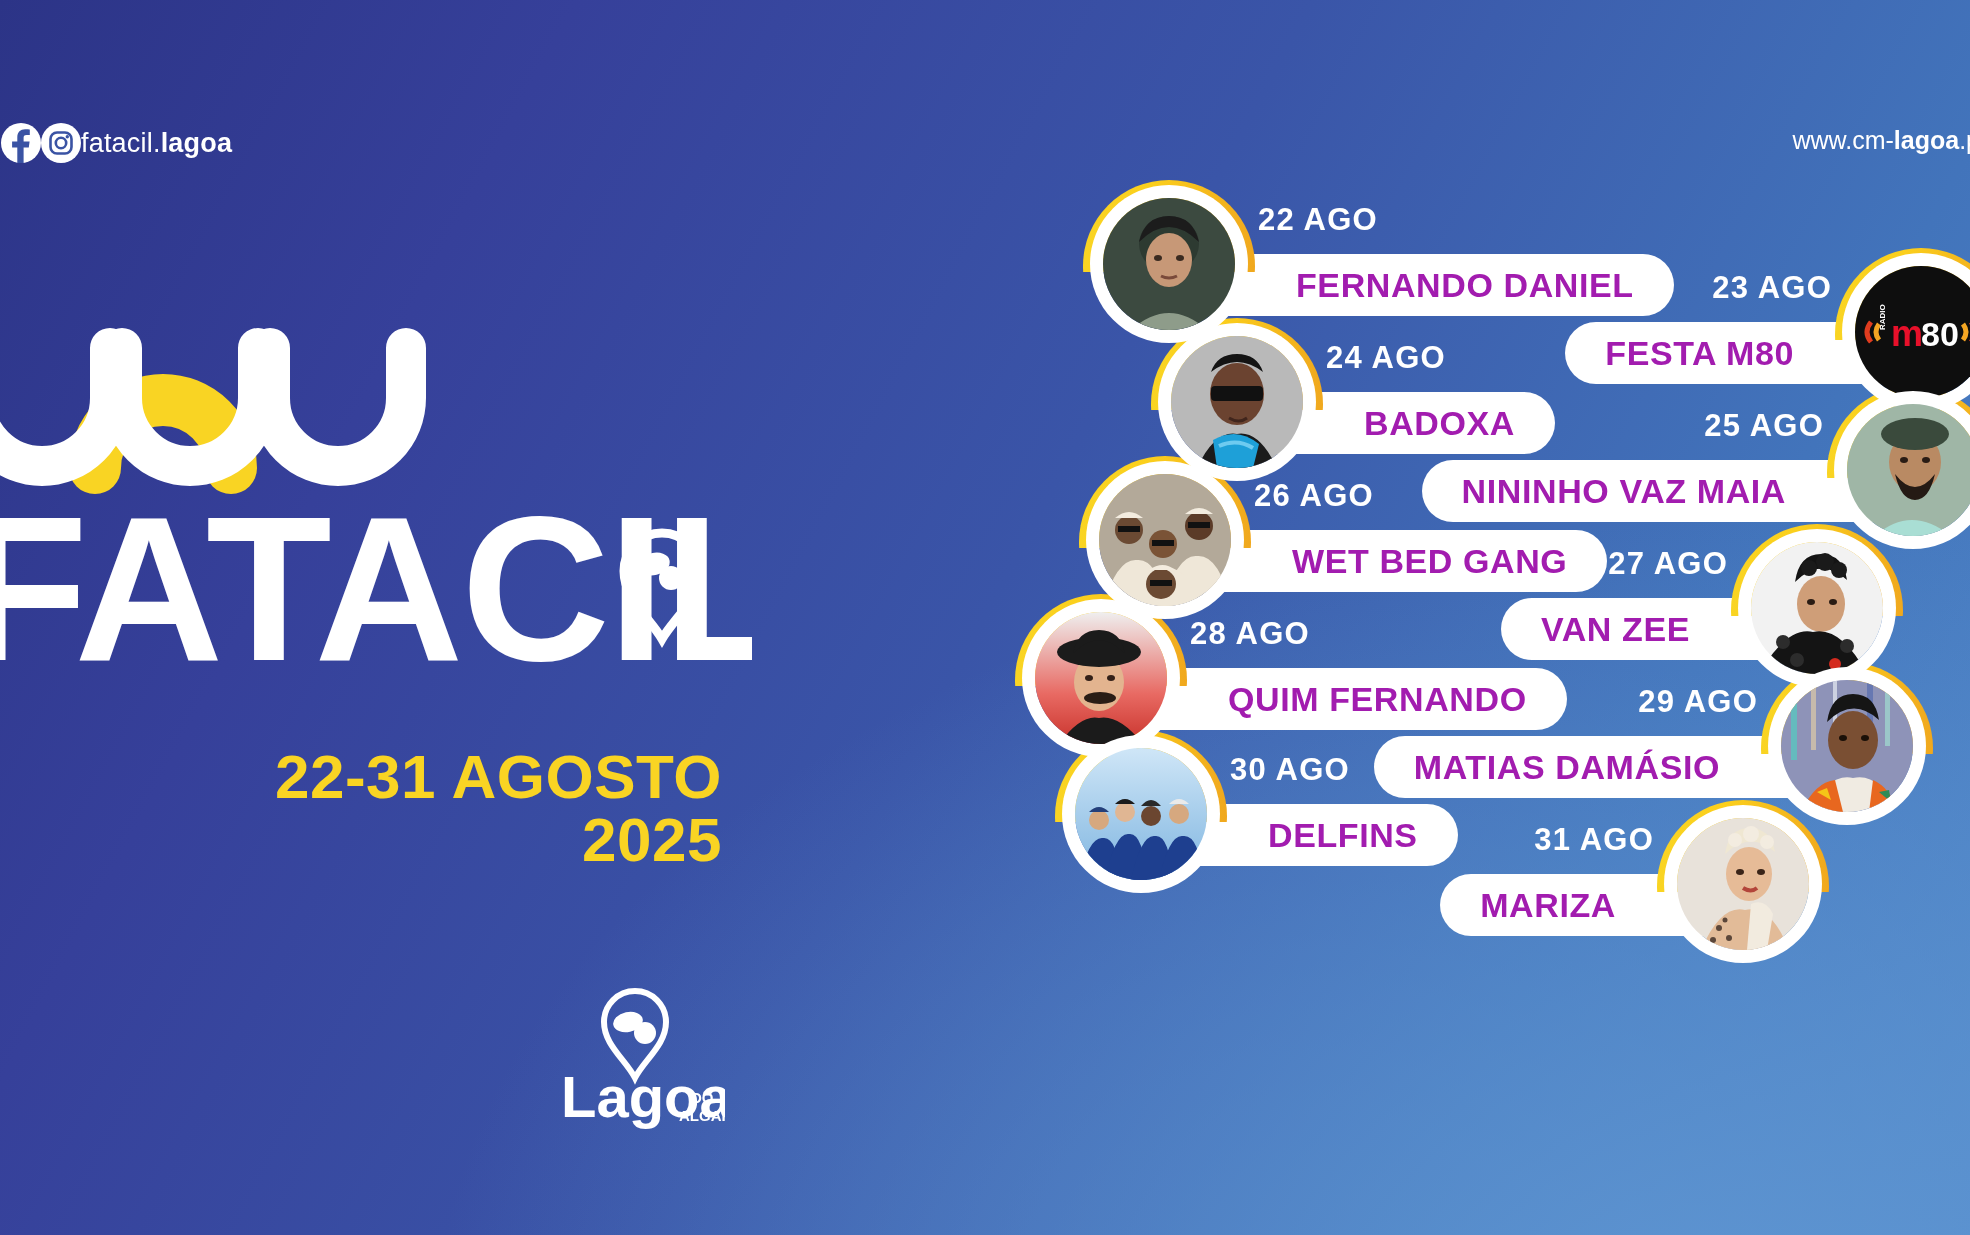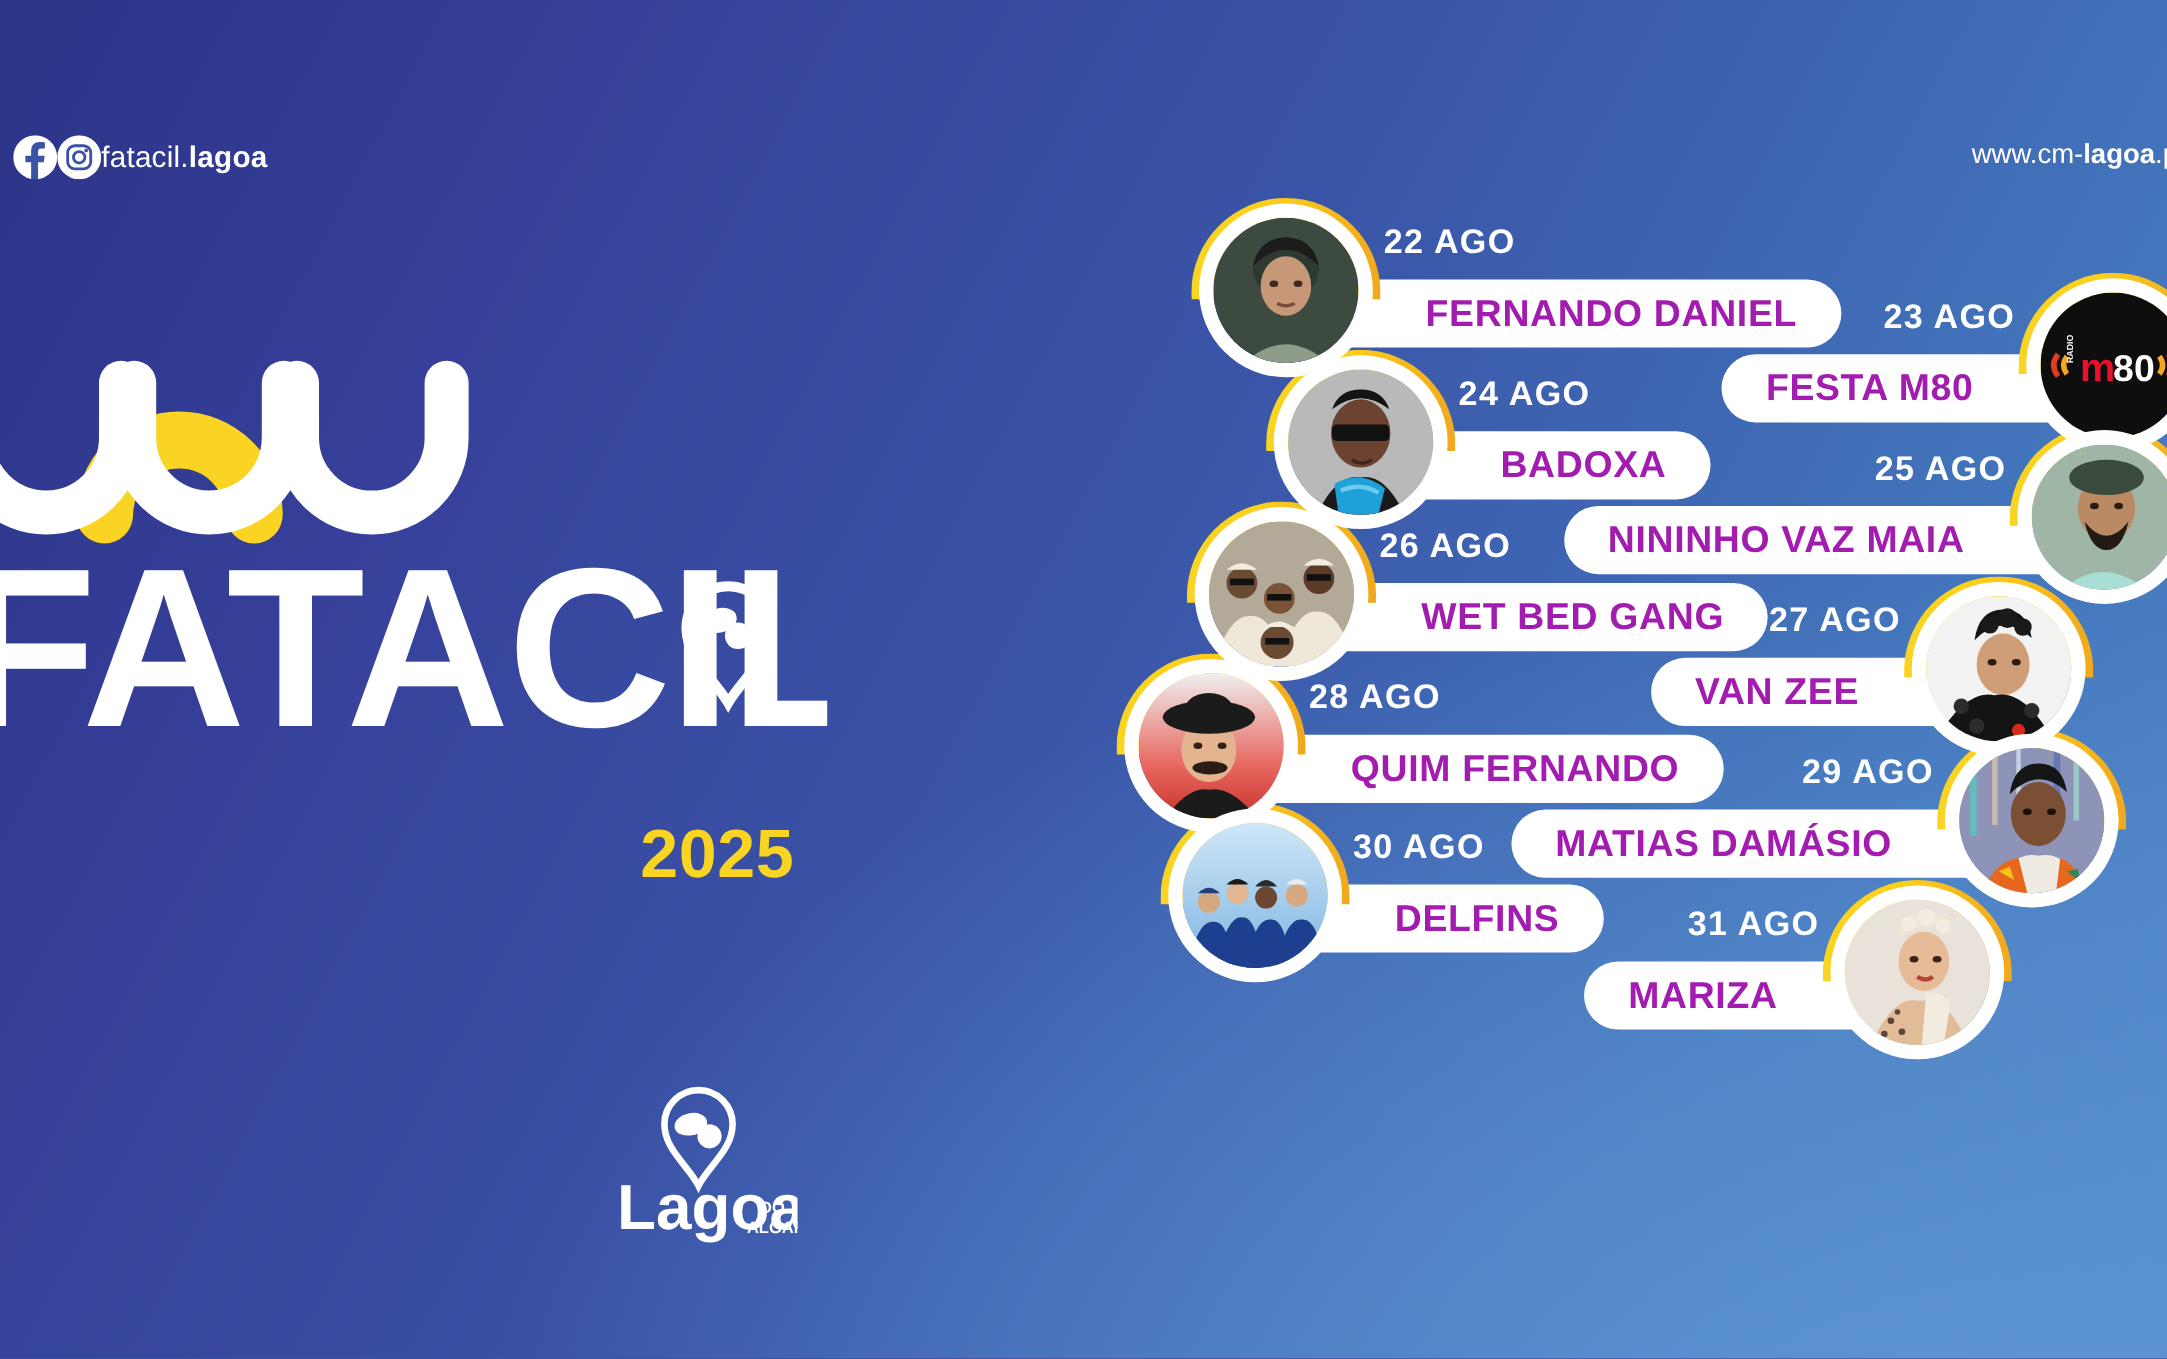--- a/index.html
+++ b/index.html
@@ -10,21 +10,21 @@
   }
   .poster{
     position:relative;width:1970px;height:1235px;overflow:hidden;
     background:
       radial-gradient(120% 120% at 88% 108%, rgba(95,150,210,.95) 0%, rgba(95,150,210,0) 55%),
       linear-gradient(118deg,#2c3487 0%,#36409a 22%,#3a55a8 50%,#4274bb 78%,#5087c9 100%);
   }
 
   
   .social{
-    position:absolute;left:12px;top:123px;display:flex;align-items:center;gap:0;
+    position:absolute;left:1px;top:123px;display:flex;align-items:center;gap:0;
     padding-left:0;
   }
   .social .ic{width:40px;height:40px;flex:0 0 auto;display:block;}
   .social .handle{
     color:#fff;font-size:27px;letter-spacing:.2px;white-space:nowrap;
   }
   .social .handle b{font-weight:700;}
   .site{
     position:absolute;right:-10px;top:126px;color:#fff;font-size:25px;white-space:nowrap;
   }
@@ -124,20 +124,21 @@
 
       <g>
         <path d="M700 35 a38 38 0 0 1 38 38 c0 28 -26 47 -38 68 c-12 -21 -38 -40 -38 -68 a38 38 0 0 1 38 -38 z" fill="none" stroke="#ffffff" stroke-width="9"></path>
         <ellipse cx="692" cy="66" rx="16" ry="11" fill="#ffffff" transform="rotate(-14 692 66)"></ellipse>
         <circle cx="709" cy="80" r="12" fill="#ffffff"></circle>
       </g>
     </svg>
   </div>
 
   <div class="dates">
+    <span>22-31 AGOSTO</span>
     <span class="l2">2025</span>
   </div>
 
   <svg class="lagoa" viewBox="0 0 180 145">
     <g>
       <path d="M90 6 a31 31 0 0 1 31 31 c0 23 -22 38 -31 56 c-9 -18 -31 -33 -31 -56 a31 31 0 0 1 31 -31 z" fill="none" stroke="#ffffff" stroke-width="6"></path>
       <ellipse cx="83" cy="37" rx="15" ry="10" fill="#ffffff" transform="rotate(-12 83 37)"></ellipse>
       <circle cx="100" cy="48" r="11" fill="#ffffff"></circle>
     </g>
     <text x="16" y="132" font-family="Liberation Sans, sans-serif" font-size="58" font-weight="700" fill="#ffffff">Lagoa</text>

